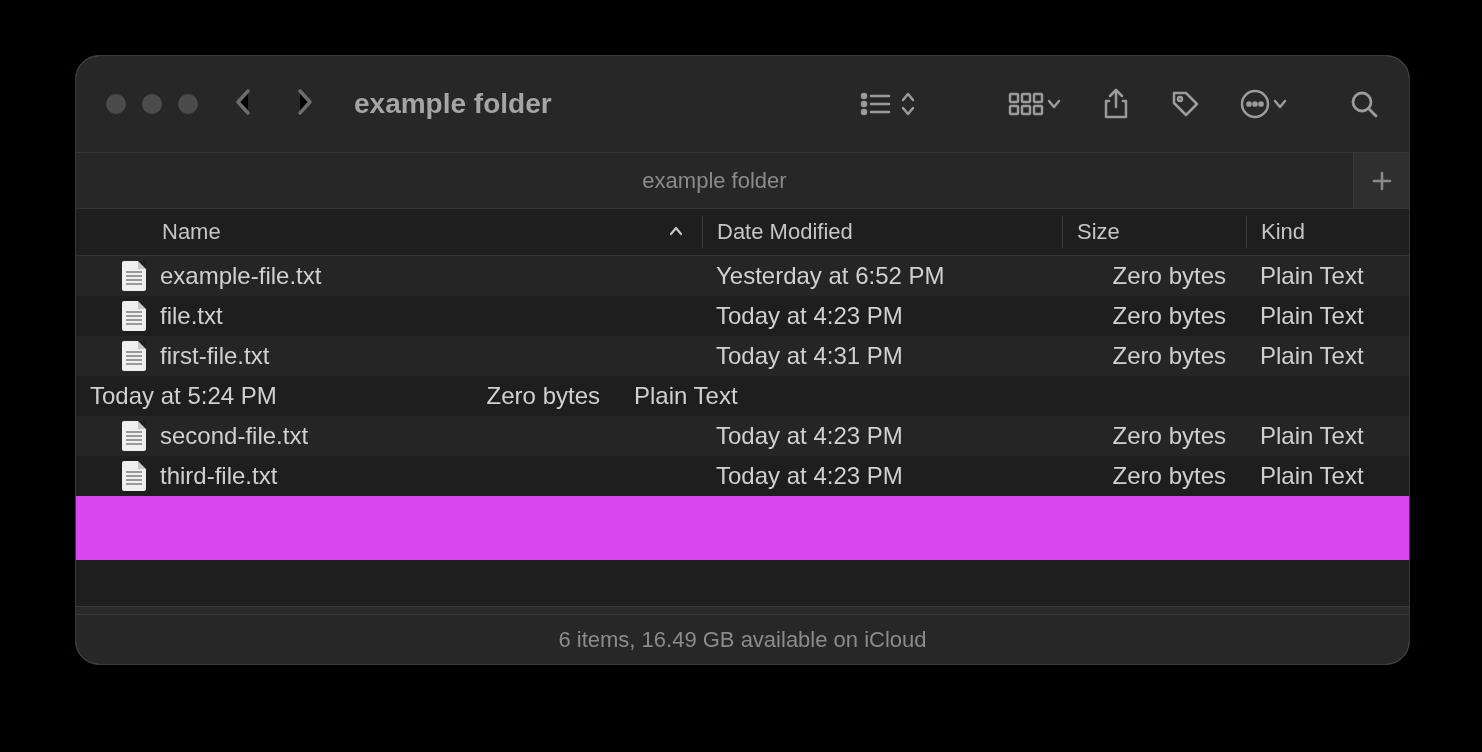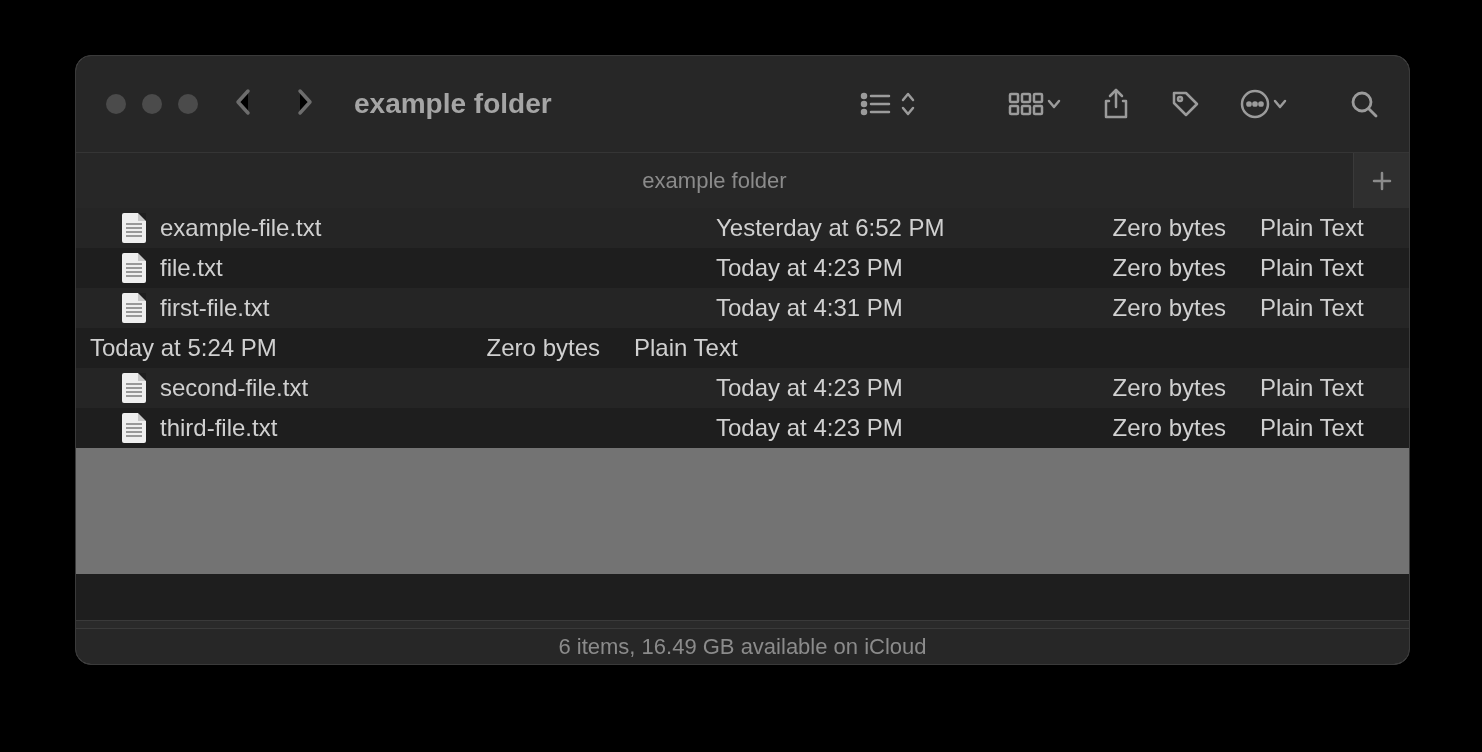--- a/index.html
+++ b/index.html
@@ -9,23 +9,23 @@
     background: #000;
     font-family: -apple-system, "Helvetica Neue", Arial, sans-serif;
     overflow: hidden;
   }
   .window {
     position: absolute;
     left: 75px;
     top: 55px;
     width: 1335px;
     height: 610px;
-    background: #737373;
+    background: #d946ef;
     border: 1px solid #3a3a3a;
-    border-radius: 16px;
+    border-radius: 24px;
     display: flex;
     flex-direction: column;
     overflow: hidden;
     box-shadow: 0 20px 60px rgba(0,0,0,0.7);
   }
   
   .titlebar {
     height: 96px;
     background: #272727;
     display: flex;
@@ -143,21 +143,21 @@
     content:"";
     position:absolute;
     left:4px; right:4px; top:10px;
     height:2px; background:#999;
     box-shadow: 0 4px 0 #999, 0 8px 0 #999, 0 12px 0 #999;
   }
   
   .spacer-row { height: 46px; background:#1e1e1e; border-top:1px solid #1e1e1e;}
   .path-strip { height: 8px; background:#2a2a2a; border-top:1px solid #3a3a3a;}
   .status {
-    height: 36px;
+    height: 50px;
     background: #272727;
     border-top: 1px solid #3a3a3a;
     display:flex; align-items:center; justify-content:center;
     color: #8b8b8b;
     font-size: 22px;
   }
 </style>
 </head>
 <body>
 
@@ -253,20 +253,39 @@
       <span>example folder</span>
     </div>
     <div class="newtab">
       <svg width="22" height="22" viewBox="0 0 22 22" stroke="#8b8b8b" stroke-width="2.5" stroke-linecap="round">
         <line x1="11" y1="3" x2="11" y2="19"></line>
           <line x1="3" y1="11" x2="19" y2="11"></line>
       </svg>
     </div>
   </div>
 
+  <div class="colheader">
+    <div class="col-name">
+      <span>Name</span>
+      <span class="sort-caret">
+        <svg width="16" height="16" viewBox="0 0 16 16" stroke="#c5c5c5" stroke-width="2.2" fill="none" stroke-linecap="round" stroke-linejoin="round">
+            <polyline points="3,11 8,5 13,11"></polyline>
+          </svg>
+      </span>
+    </div>
+    <div class="col-date">
+      <span>Date Modified</span>
+    </div>
+    <div class="col-size">
+      <span>Size</span>
+    </div>
+    <div class="col-kind">
+      <span>Kind</span>
+    </div>
+  </div>
 
   <div class="rows" id="rows">
       <div class="row">
         <div class="cell-name">
           <span class="fileicon"></span>
           <span>example-file.txt</span>
         </div>
         <div class="cell-date"><span>Yesterday at 6:52 PM</span></div>
         <div class="cell-size">
           <span>Zero bytes</span>

